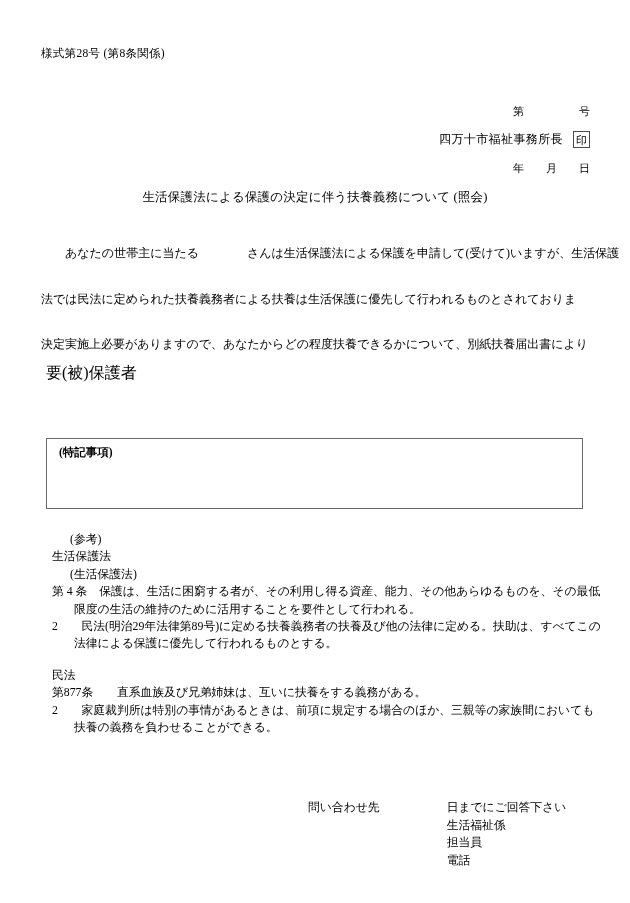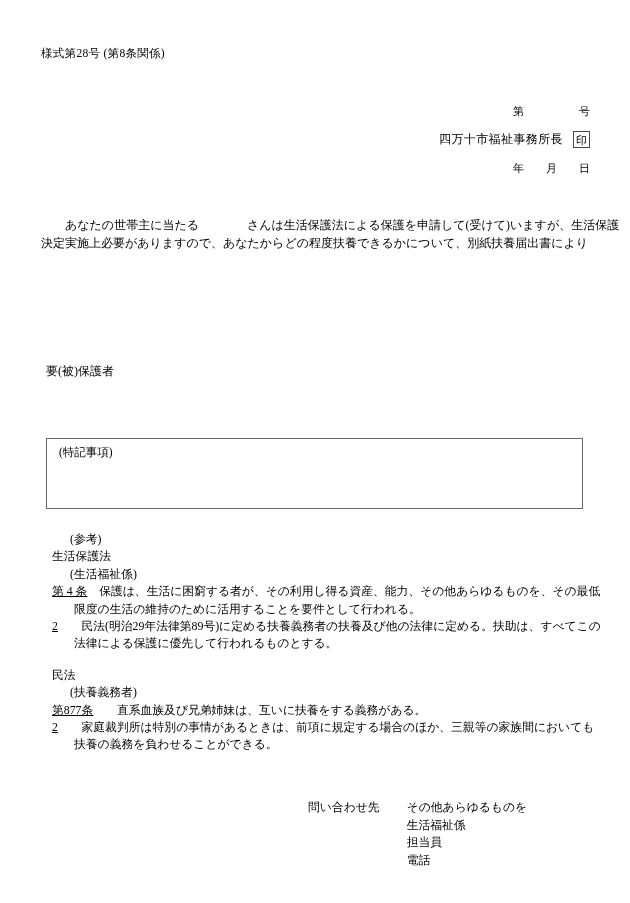--- a/index.html
+++ b/index.html
@@ -80,47 +80,48 @@
 
   
   .body-block {
     position: absolute;
     left: 41px;
     top: 217px;
     width: 552px;
     font-size: 12px;
     line-height: 17.6px;
   }
-  .body-block .ln { white-space: pre; display: block; }
+  .body-block .ln { white-space: pre; display: block; margin-top: 28px; }
 
   
   .recipient {
     position: absolute;
     left: 46px;
     top: 363px;
-    font-size: 12px;
+    font-size: 16px;
     white-space: pre;
   }
 
   
   .notes-box {
     position: absolute;
     left: 46px;
     top: 438px;
     width: 537px;
     height: 71px;
     border: 1px solid #686868;
     box-sizing: border-box;
   }
   .notes-label {
     position: absolute;
     left: 12px;
     top: 6px;
     font-size: 11.5px;
     white-space: pre;
+    font-weight: bold;
   }
 
   
   .reference {
     position: absolute;
     left: 52px;
     top: 531px;
     width: 552px;
     font-size: 11.8px;
     line-height: 17.4px;
@@ -128,31 +129,32 @@
   .ref-heading { white-space: pre; display: block; }
   .ref-sub { white-space: pre; display: block; padding-left: 18px; }
   .ref-gap { height: 14px; }
 
   .art {
     display: block;
     white-space: pre-wrap;
     text-indent: 0;
     padding-left: 22px;
   }
-  .art .lead { margin-left: -22px; text-decoration: underline; }
+  .art .lead { margin-left: -22px; }
 
   
   .contact {
     position: absolute;
     left: 308px;
     top: 799px;
     font-size: 11.8px;
     line-height: 17.6px;
     display: flex;
     align-items: flex-start;
+    gap: 40px;
   }
   .contact-label { white-space: pre; }
   .contact-lines { margin-left: 27px; }
   .contact-lines span { display: block; white-space: pre; }
 </style>
 </head>
 <body>
 
 <div class="page">
 
@@ -161,50 +163,51 @@
   <div class="doc-meta">
     <span class="row">第　　　　　号</span>
     <span class="row">年　　月　　日</span>
   </div>
 
   <div class="issuer">
     <span class="issuer-name">四万十市福祉事務所長</span>
     <span class="seal-box">印</span>
   </div>
 
+  <div class="title">生活保護法による保護の決定に伴う扶養義務について (照会)</div>
 
   <div class="body-block">
     <span class="ln">　　あなたの世帯主に当たる　　　　さんは生活保護法による保護を申請して(受けて)いますが、生活保護</span>
+    <span class="ln">法では民法に定められた扶養義務者による扶養は生活保護に優先して行われるものとされておりま</span>
     <span class="ln">決定実施上必要がありますので、あなたからどの程度扶養できるかについて、別紙扶養届出書により</span>
   </div>
 
   <div class="recipient">要(被)保護者</div>
 
   <div class="notes-box">
     <span class="notes-label">(特記事項)</span>
   </div>
 
   <div class="reference">
     <span class="ref-sub">(参考)</span>
     <span class="ref-heading">生活保護法</span>
-    <span class="ref-sub">(生活福祉係)</span>
+    <span class="ref-sub">(生活保護法)</span>
     <span class="art"><span class="lead">第 4 条</span><span>　保護は、生活に困窮する者が、その利用し得る資産、能力、その他あらゆるものを、その最低限度の生活の維持のために活用することを要件として行われる。</span></span>
     <span class="art"><span class="lead">2</span><span>　　民法(明治29年法律第89号)に定める扶養義務者の扶養及び他の法律に定める。扶助は、すべてこの法律による保護に優先して行われるものとする。</span></span>
 
     <div class="ref-gap"></div>
 
     <span class="ref-heading">民法</span>
-    <span class="ref-sub">(扶養義務者)</span>
     <span class="art"><span class="lead">第877条</span><span>　　直系血族及び兄弟姉妹は、互いに扶養をする義務がある。</span></span>
     <span class="art"><span class="lead">2</span><span>　　家庭裁判所は特別の事情があるときは、前項に規定する場合のほか、三親等の家族間においても扶養の義務を負わせることができる。</span></span>
   </div>
 
   <div class="contact">
     <span class="contact-label">問い合わせ先</span>
     <span class="contact-lines">
-      <span>その他あらゆるものを</span>
+      <span>日までにご回答下さい</span>
       <span>生活福祉係</span>
       <span>担当員</span>
       <span>電話</span>
     </span>
   </div>
 
 </div>
 
 </body></html>

